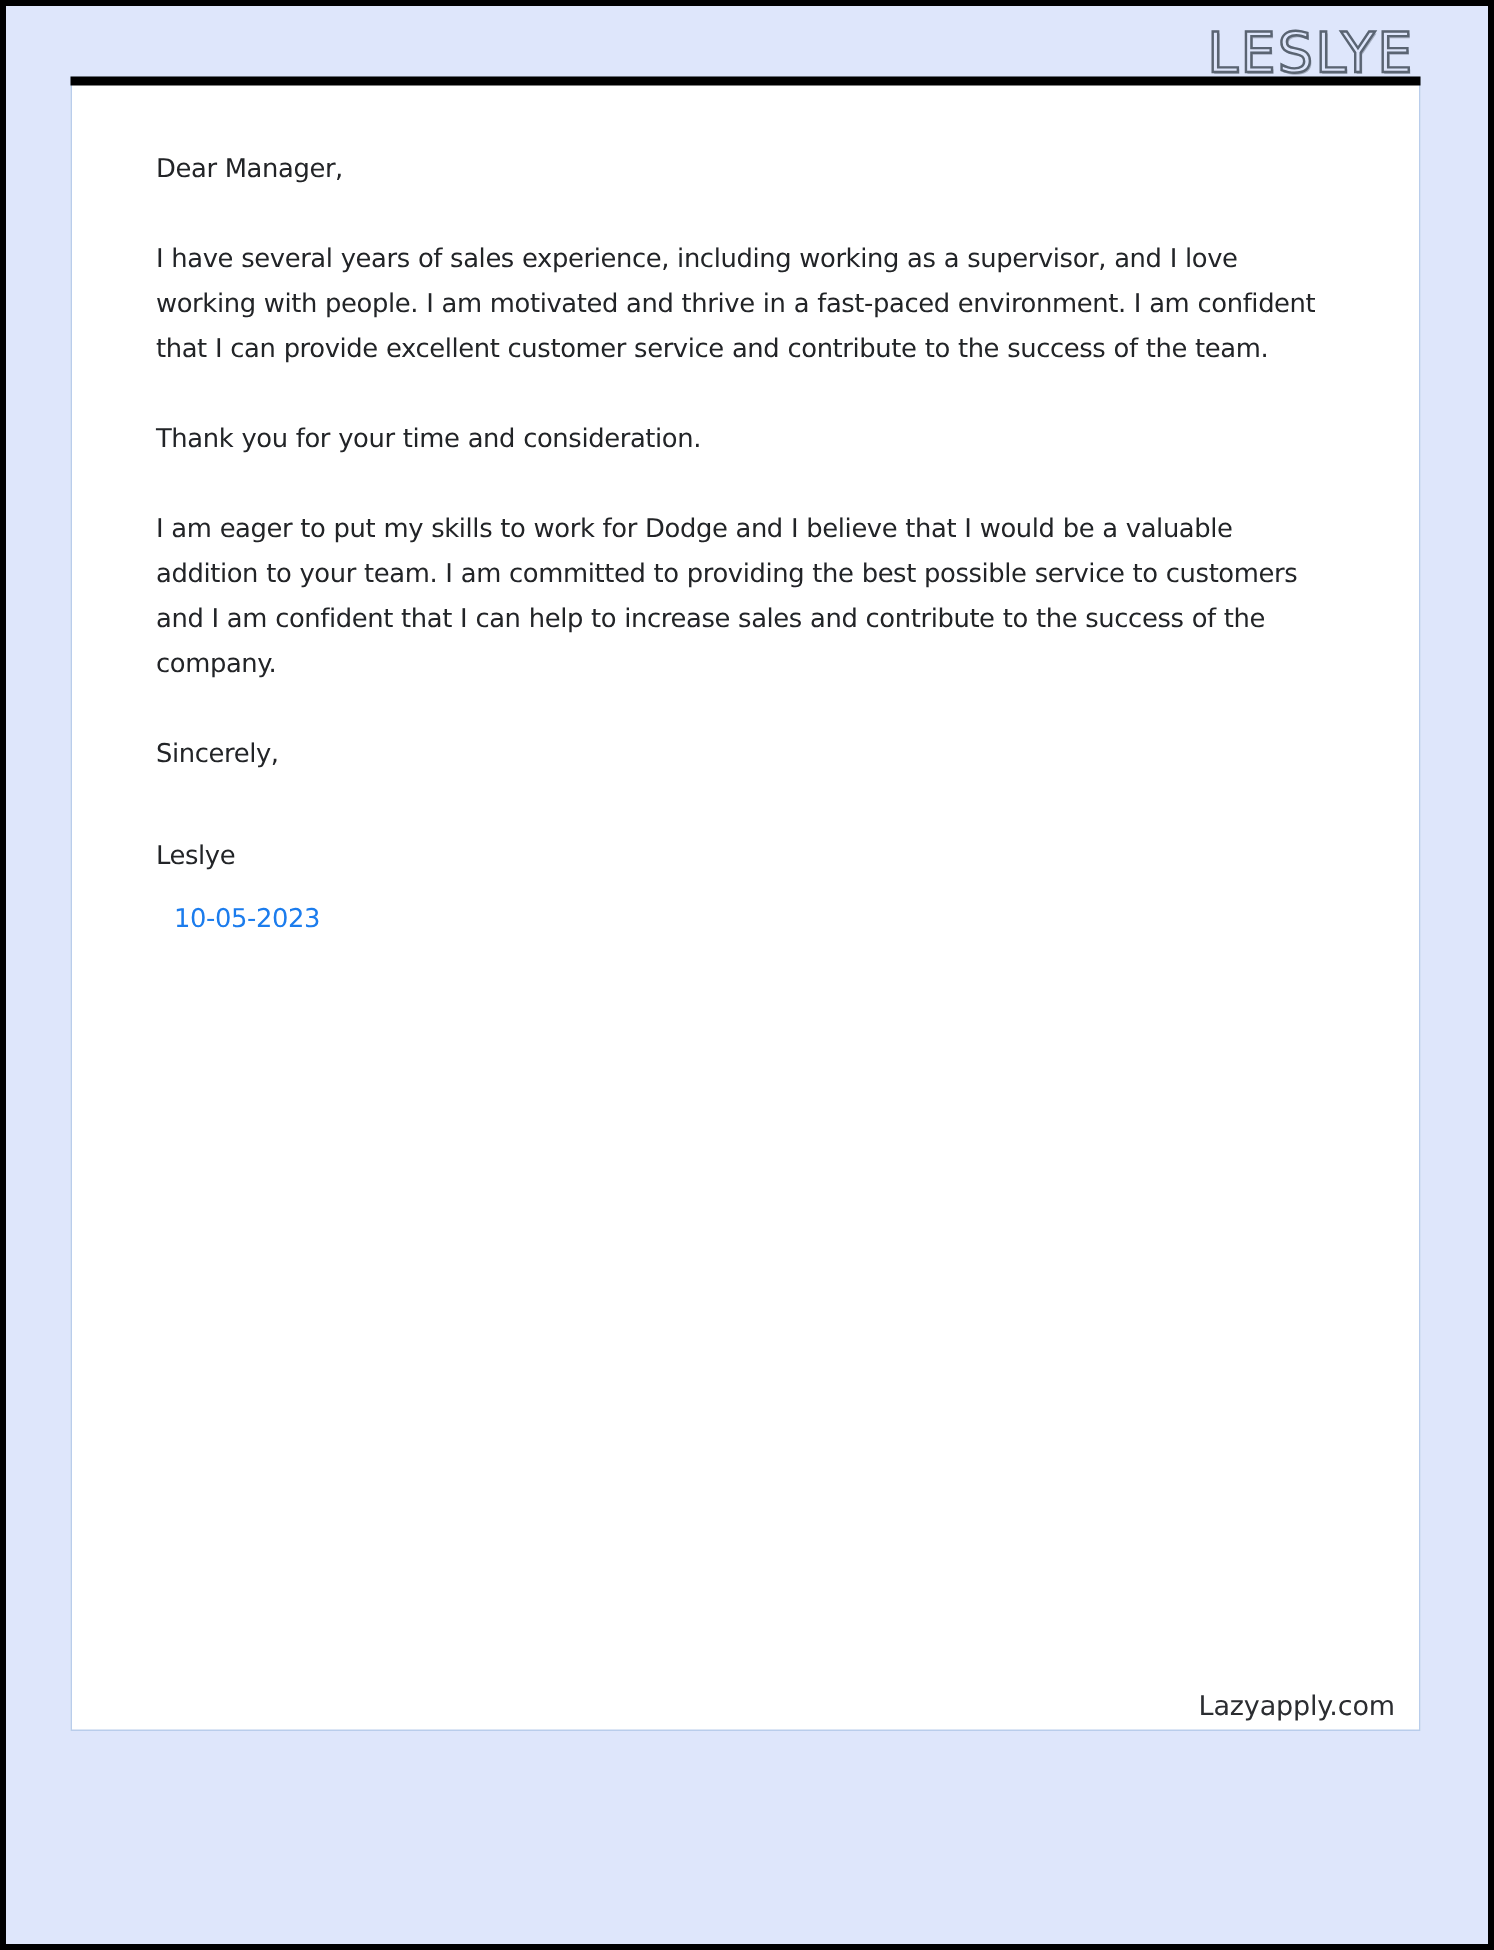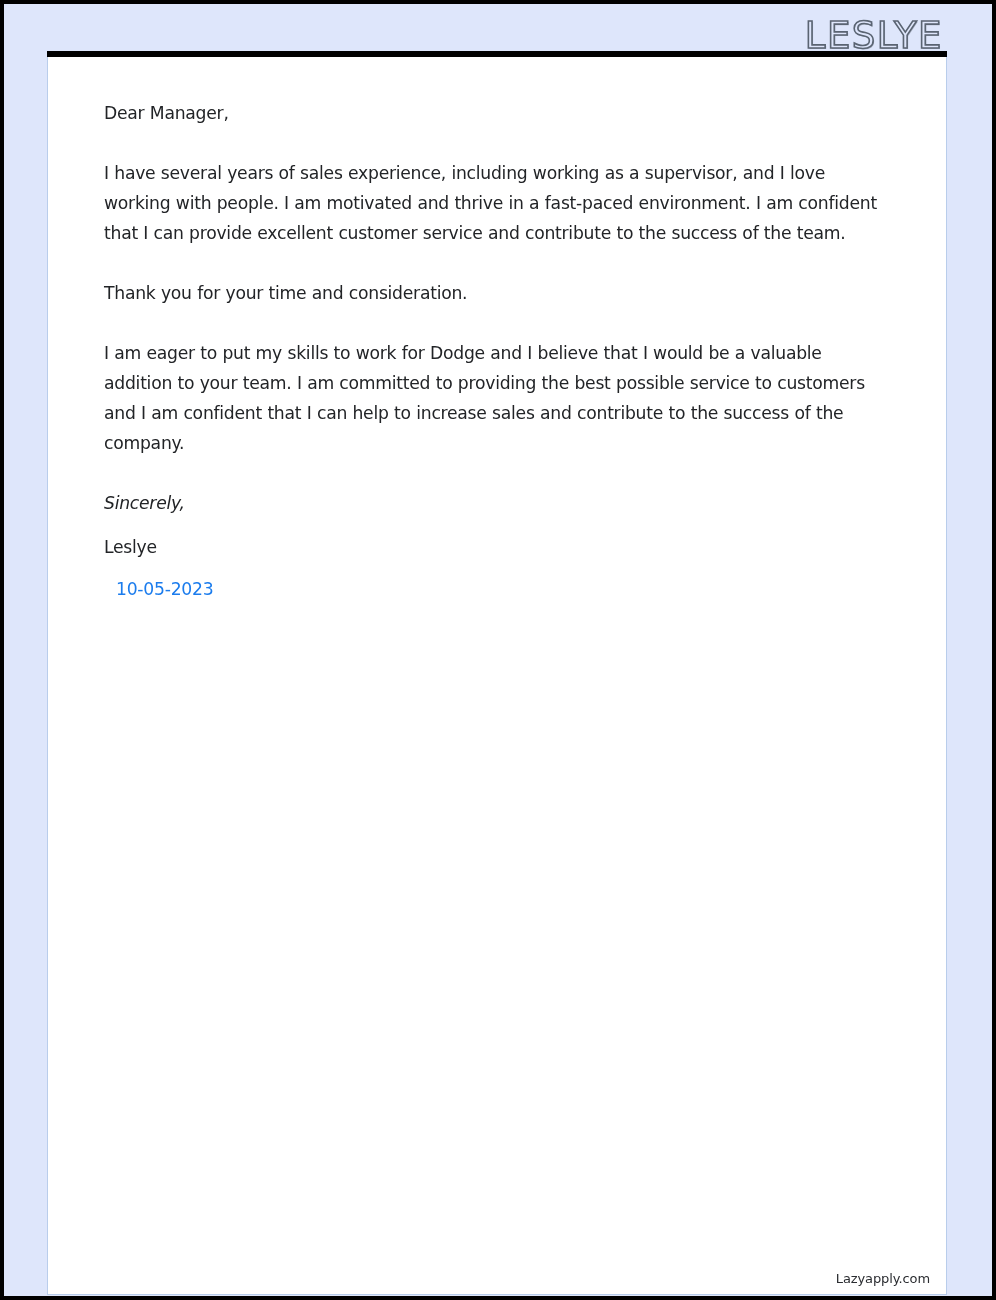--- a/index.html
+++ b/index.html
@@ -41,21 +41,21 @@
       1px 1px 0 rgba(120,130,145,0.55),
       -0.4px -0.4px 0 rgba(160,170,185,0.4);
   }
 
   
   .page-sheet {
     position: absolute;
     left: 43px;
     top: 47px;
     width: 900px;
-    height: 1244px;
+    height: 1103px;
     background: #ffffff;
     border: 1px solid #b9cdeb;
     box-sizing: border-box;
   }
   .page-topbar {
     position: absolute;
     left: -1px;
     top: -1px;
     width: 900px;
     height: 6px;
@@ -75,42 +75,41 @@
     line-height: 30px;
     color: #222427;
     margin: 0 0 30px 0;
     letter-spacing: -0.25px;
     word-spacing: 0.2px;
   }
   .salutation {
     margin-bottom: 30px;
   }
   .signoff {
-    margin-bottom: 14px;
-    font-style: italic;
+    margin-bottom: 38px;
   }
   .sign-name {
     margin-bottom: 10px;
   }
   .letter-date {
     font-family: "DejaVu Sans", sans-serif;
     font-size: 17.2px;
     line-height: 30px;
     color: #1b7ced;
     margin: 12px;
     letter-spacing: -0.25px;
   }
 
   
   .page-footer {
     position: absolute;
     right: 16px;
     bottom: 6px;
     font-family: "DejaVu Sans", sans-serif;
-    font-size: 13px;
+    font-size: 18px;
     line-height: 18px;
     color: #2b2d31;
     letter-spacing: -0.1px;
   }
 </style>
 </head>
 <body>
 
 <div class="letterhead">
   <span class="brand-name">LESLYE</span>

